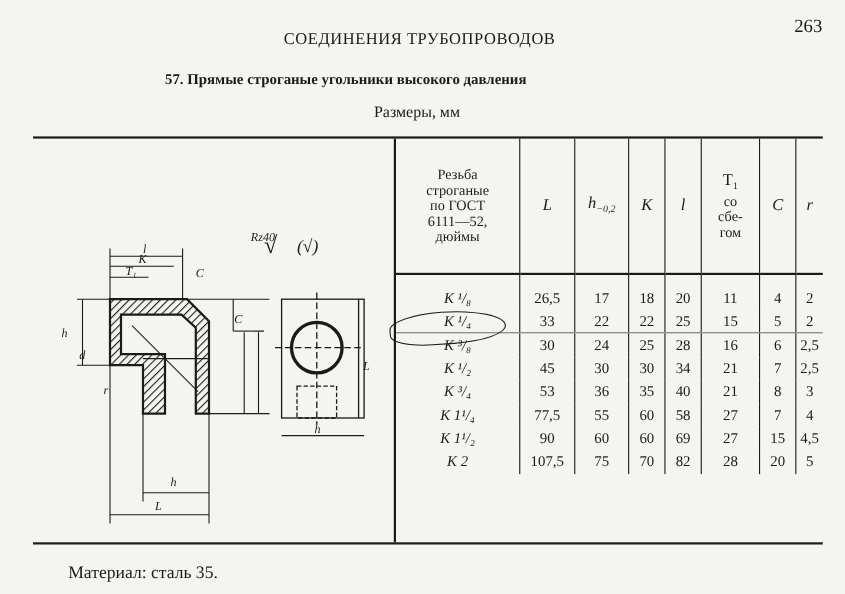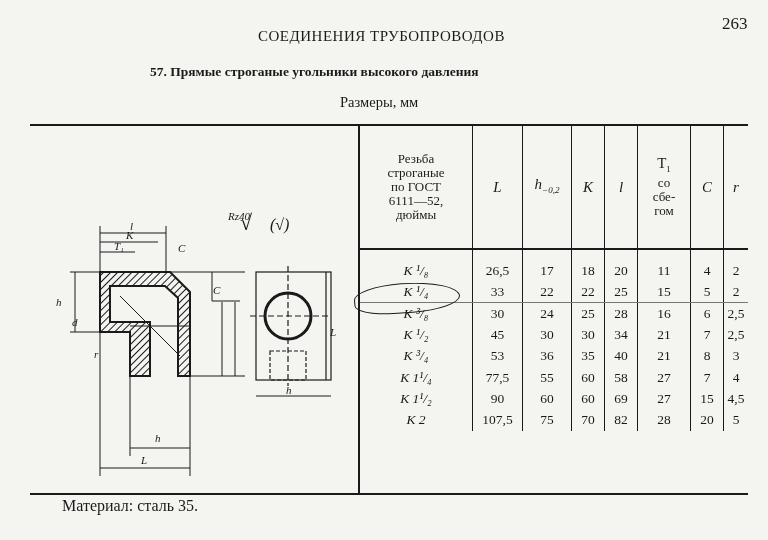--- a/index.html
+++ b/index.html
@@ -20,21 +20,21 @@
   table.dims th:first-child,table.dims td:first-child{border-left:none;}
   table.dims th{height:122px;font-weight:normal;font-size:13px;line-height:14px;
                 border-bottom:2px solid #1a1a1a;vertical-align:middle;}
   table.dims th.italic{font-style:italic;font-size:15px;}
   table.dims td{height:21.2px;font-size:13.5px;}
   table.dims tr.first td{padding-top:10px;}
   td.thread{font-style:italic;}
   tr.marked td{border-bottom:1px solid #777;}
   .circle-mark{position:absolute;left:354px;top:283px;width:104px;height:28px;
                border:1.5px solid #1a1a1a;border-radius:50% 60% 50% 40%;transform:rotate(-4deg);}
-  .material{position:absolute;left:62px;top:497px;font-size:16px;}
+  .material{position:absolute;left:62px;top:512px;font-size:16px;}
 </style>
 </head>
 <body>
 
 <div class="running-head">СОЕДИНЕНИЯ ТРУБОПРОВОДОВ</div>
 <div class="page-num">263</div>
 <div class="table-title">57. Прямые строганые угольники высокого давления</div>
 <div class="units">Размеры, мм</div>
 
 <div class="frame">

